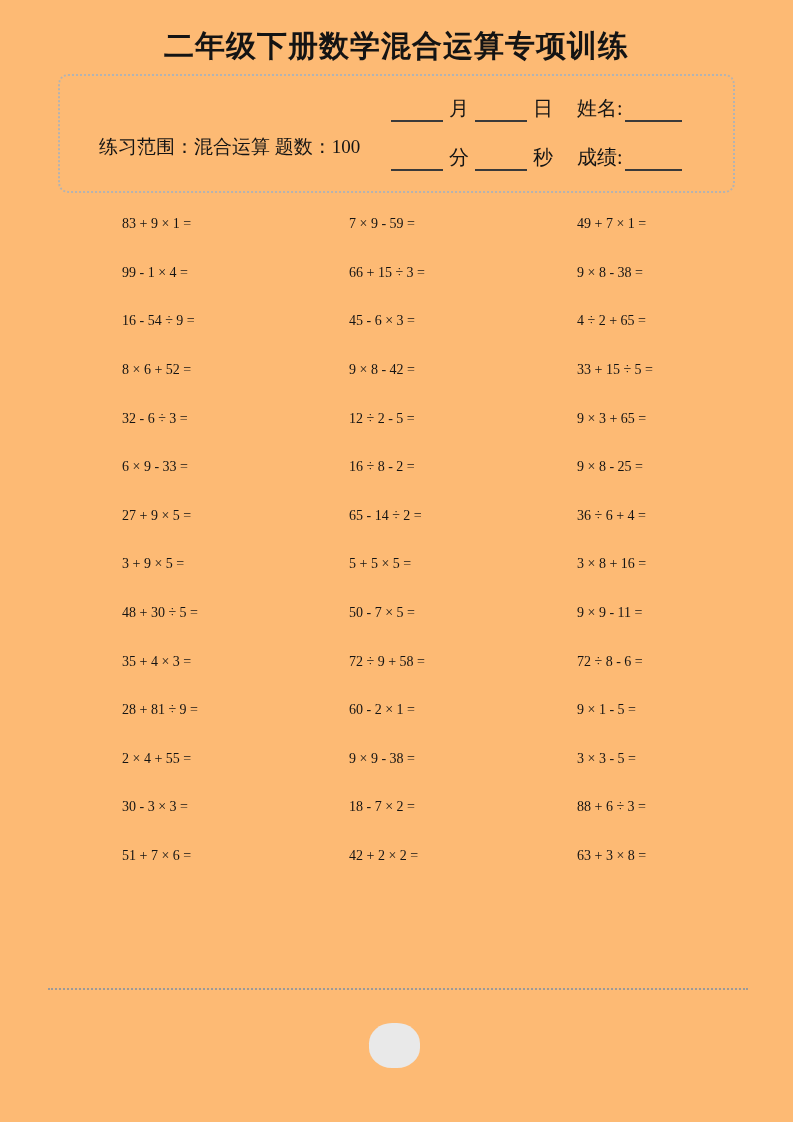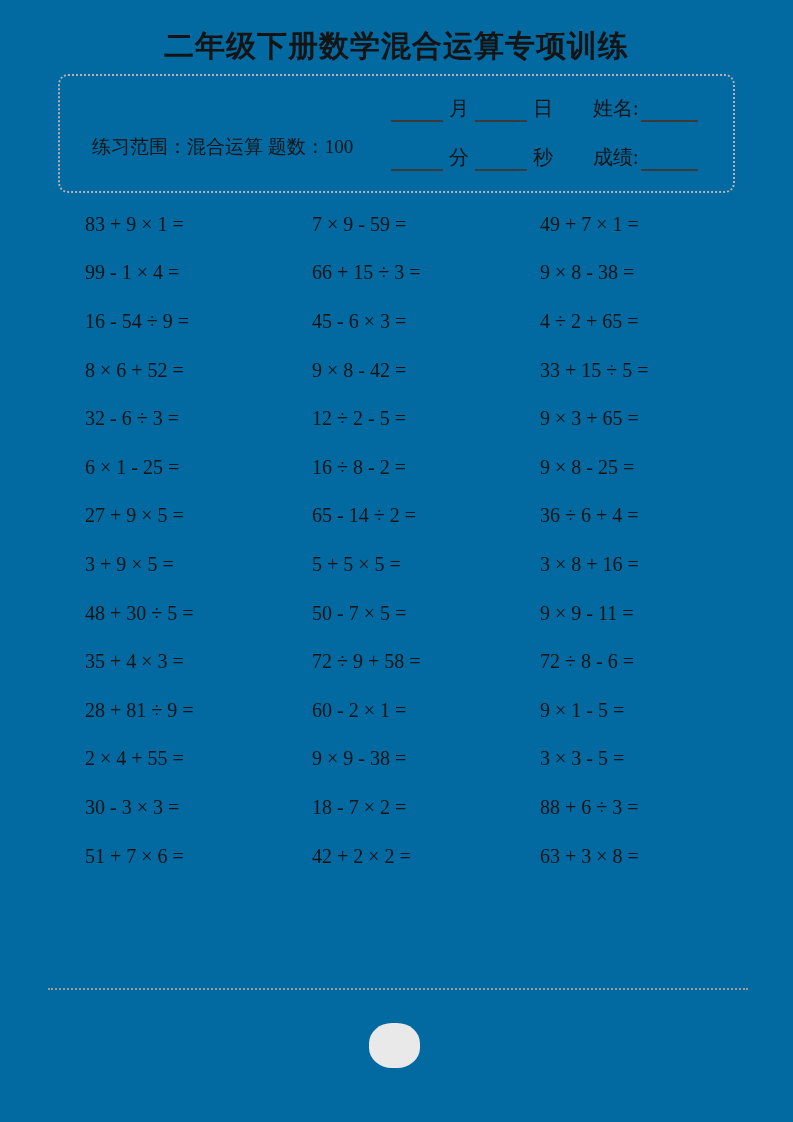--- a/index.html
+++ b/index.html
@@ -8,21 +8,21 @@
     --divider:#9a9a9a;
     --blob:#e9e9e9;
     --blank-line:#3a3a3a;
   }
   *{margin:0;padding:0;box-sizing:border-box;}
   html,body{background:#ffffff;}
   .page{
     position:relative;
     width:793px;
     height:1122px;
-    background:#0369a1;
+    background:#fdba74;
     overflow:hidden;
     font-family:"Liberation Serif", serif;
     color:var(--text);
   }
   .title{
     position:absolute;
     top:26px;
     left:0;
     width:100%;
     text-align:center;
@@ -36,21 +36,21 @@
     position:absolute;
     left:58px;
     top:74px;
     width:677px;
     height:119px;
     border:2px dotted var(--box-border);
     border-radius:10px;
   }
   .practice-info{
     position:absolute;
-    left:32px;
+    left:39px;
     top:58px;
     font-size:19px;
     white-space:nowrap;
   }
   .fields{
     position:absolute;
     right:24px;
     top:18px;
     width:318px;
   }
@@ -63,37 +63,38 @@
   }
   .field-line + .field-line{margin-top:21px;}
   .blank{
     display:inline-block;
     width:52px;
     height:22px;
     border-bottom:2px solid var(--blank-line);
     margin:0 6px;
   }
   .blank:first-child{margin-left:0;}
-  .label{margin-left:40px;}
+  .label{margin-left:24px;}
   .label-blank{width:57px;margin-right:0;margin-left:2px;}
   .problems{
     position:absolute;
     left:85px;
     top:200px;
     width:660px;
     display:grid;
     grid-template-columns:227px 228px 1fr;
     grid-auto-rows:48.6px;
   }
   .problem{
     display:flex;
     align-items:center;
-    font-size:20px;
+    font-size:14px;
     white-space:nowrap;
     color:var(--text);
+    margin-left:37px;
   }
   .divider{
     position:absolute;
     left:48px;
     top:988px;
     width:700px;
     border-top:2px dotted var(--divider);
   }
   .blob{
     position:absolute;
@@ -144,21 +145,21 @@
       <div class="problem">9 × 8 - 38 =</div>
       <div class="problem">16 - 54 ÷ 9 =</div>
       <div class="problem">45 - 6 × 3 =</div>
       <div class="problem">4 ÷ 2 + 65 =</div>
       <div class="problem">8 × 6 + 52 =</div>
       <div class="problem">9 × 8 - 42 =</div>
       <div class="problem">33 + 15 ÷ 5 =</div>
       <div class="problem">32 - 6 ÷ 3 =</div>
       <div class="problem">12 ÷ 2 - 5 =</div>
       <div class="problem">9 × 3 + 65 =</div>
-      <div class="problem">6 × 1 - 25 =</div>
+      <div class="problem">6 × 9 - 33 =</div>
       <div class="problem">16 ÷ 8 - 2 =</div>
       <div class="problem">9 × 8 - 25 =</div>
       <div class="problem">27 + 9 × 5 =</div>
       <div class="problem">65 - 14 ÷ 2 =</div>
       <div class="problem">36 ÷ 6 + 4 =</div>
       <div class="problem">3 + 9 × 5 =</div>
       <div class="problem">5 + 5 × 5 =</div>
       <div class="problem">3 × 8 + 16 =</div>
       <div class="problem">48 + 30 ÷ 5 =</div>
       <div class="problem">50 - 7 × 5 =</div>

